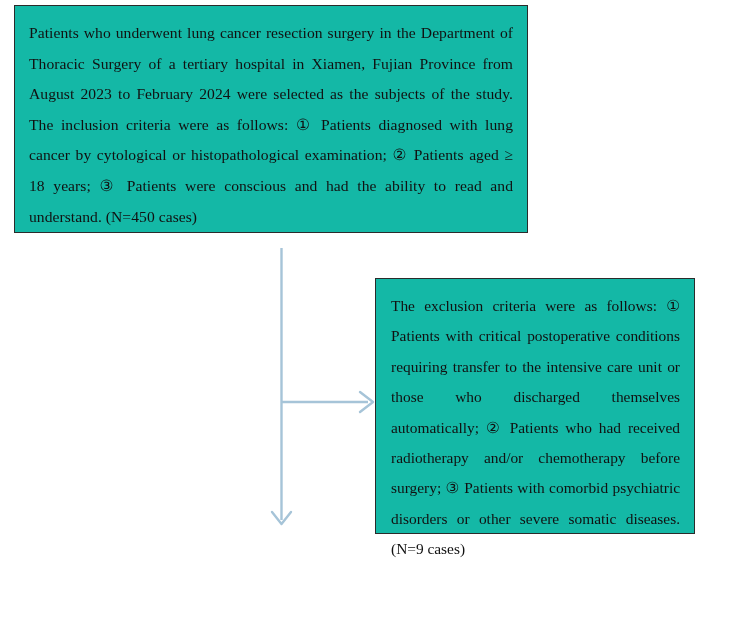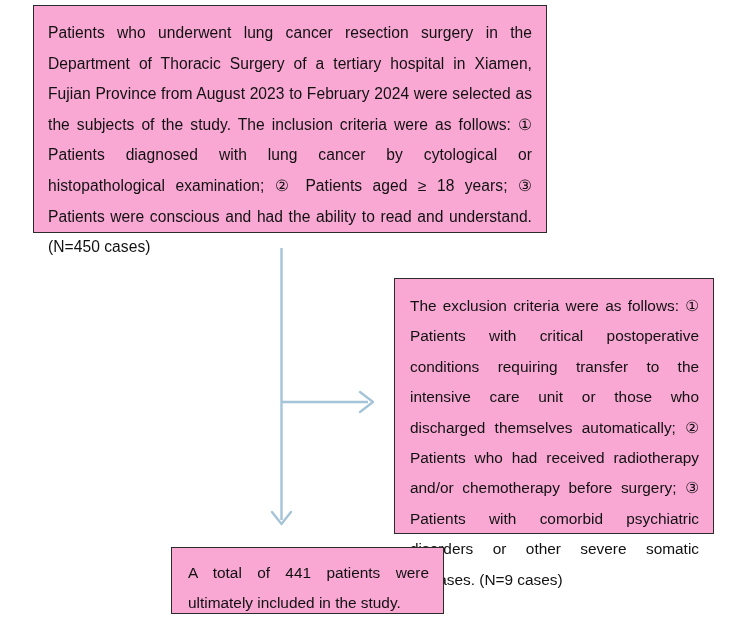--- a/index.html
+++ b/index.html
@@ -16,26 +16,25 @@
     position: relative;
     width: 750px;
     height: 624px;
     background: #ffffff;
     overflow: hidden;
   }
   .flow-box {
     position: absolute;
     box-sizing: border-box;
     border: 1.6px solid #2b2b2b;
-    background: #f9a8d4;
+    background: #14b8a6;
     text-align: justify;
     text-justify: inter-word;
     color: #111111;
-    font-family: Liberation Sans, sans-serif;
-    margin-left: 19px;
+    font-family: Liberation Serif, serif;
   }
   .flow-box p {
     margin: 0;
     text-align: justify;
     text-justify: inter-word;
     hyphens: none;
   }
   
   #box-inclusion {
     left: 14px;
@@ -93,17 +92,14 @@
   </svg>
 
   <div class="flow-box" id="box-inclusion">
     <p>Patients who underwent lung cancer resection surgery in the Department of Thoracic Surgery of a tertiary hospital in Xiamen, Fujian Province from August 2023 to February 2024 were selected as the subjects of the study. The inclusion criteria were as follows: ① Patients diagnosed with lung cancer by cytological or histopathological examination; ② Patients aged ≥ 18 years; ③ Patients were conscious and had the ability to read and understand. (N=450 cases)</p>
   </div>
 
   <div class="flow-box" id="box-exclusion">
     <p>The exclusion criteria were as follows: ① Patients with critical postoperative conditions requiring transfer to the intensive care unit or those who discharged themselves automatically; ② Patients who had received radiotherapy and/or chemotherapy before surgery; ③ Patients with comorbid psychiatric disorders or other severe somatic diseases. (N=9 cases)</p>
   </div>
 
-  <div class="flow-box" id="box-final">
-    <p>A total of 441 patients were ultimately included in the study.</p>
-  </div>
 
 </div>
 
 </body></html>

